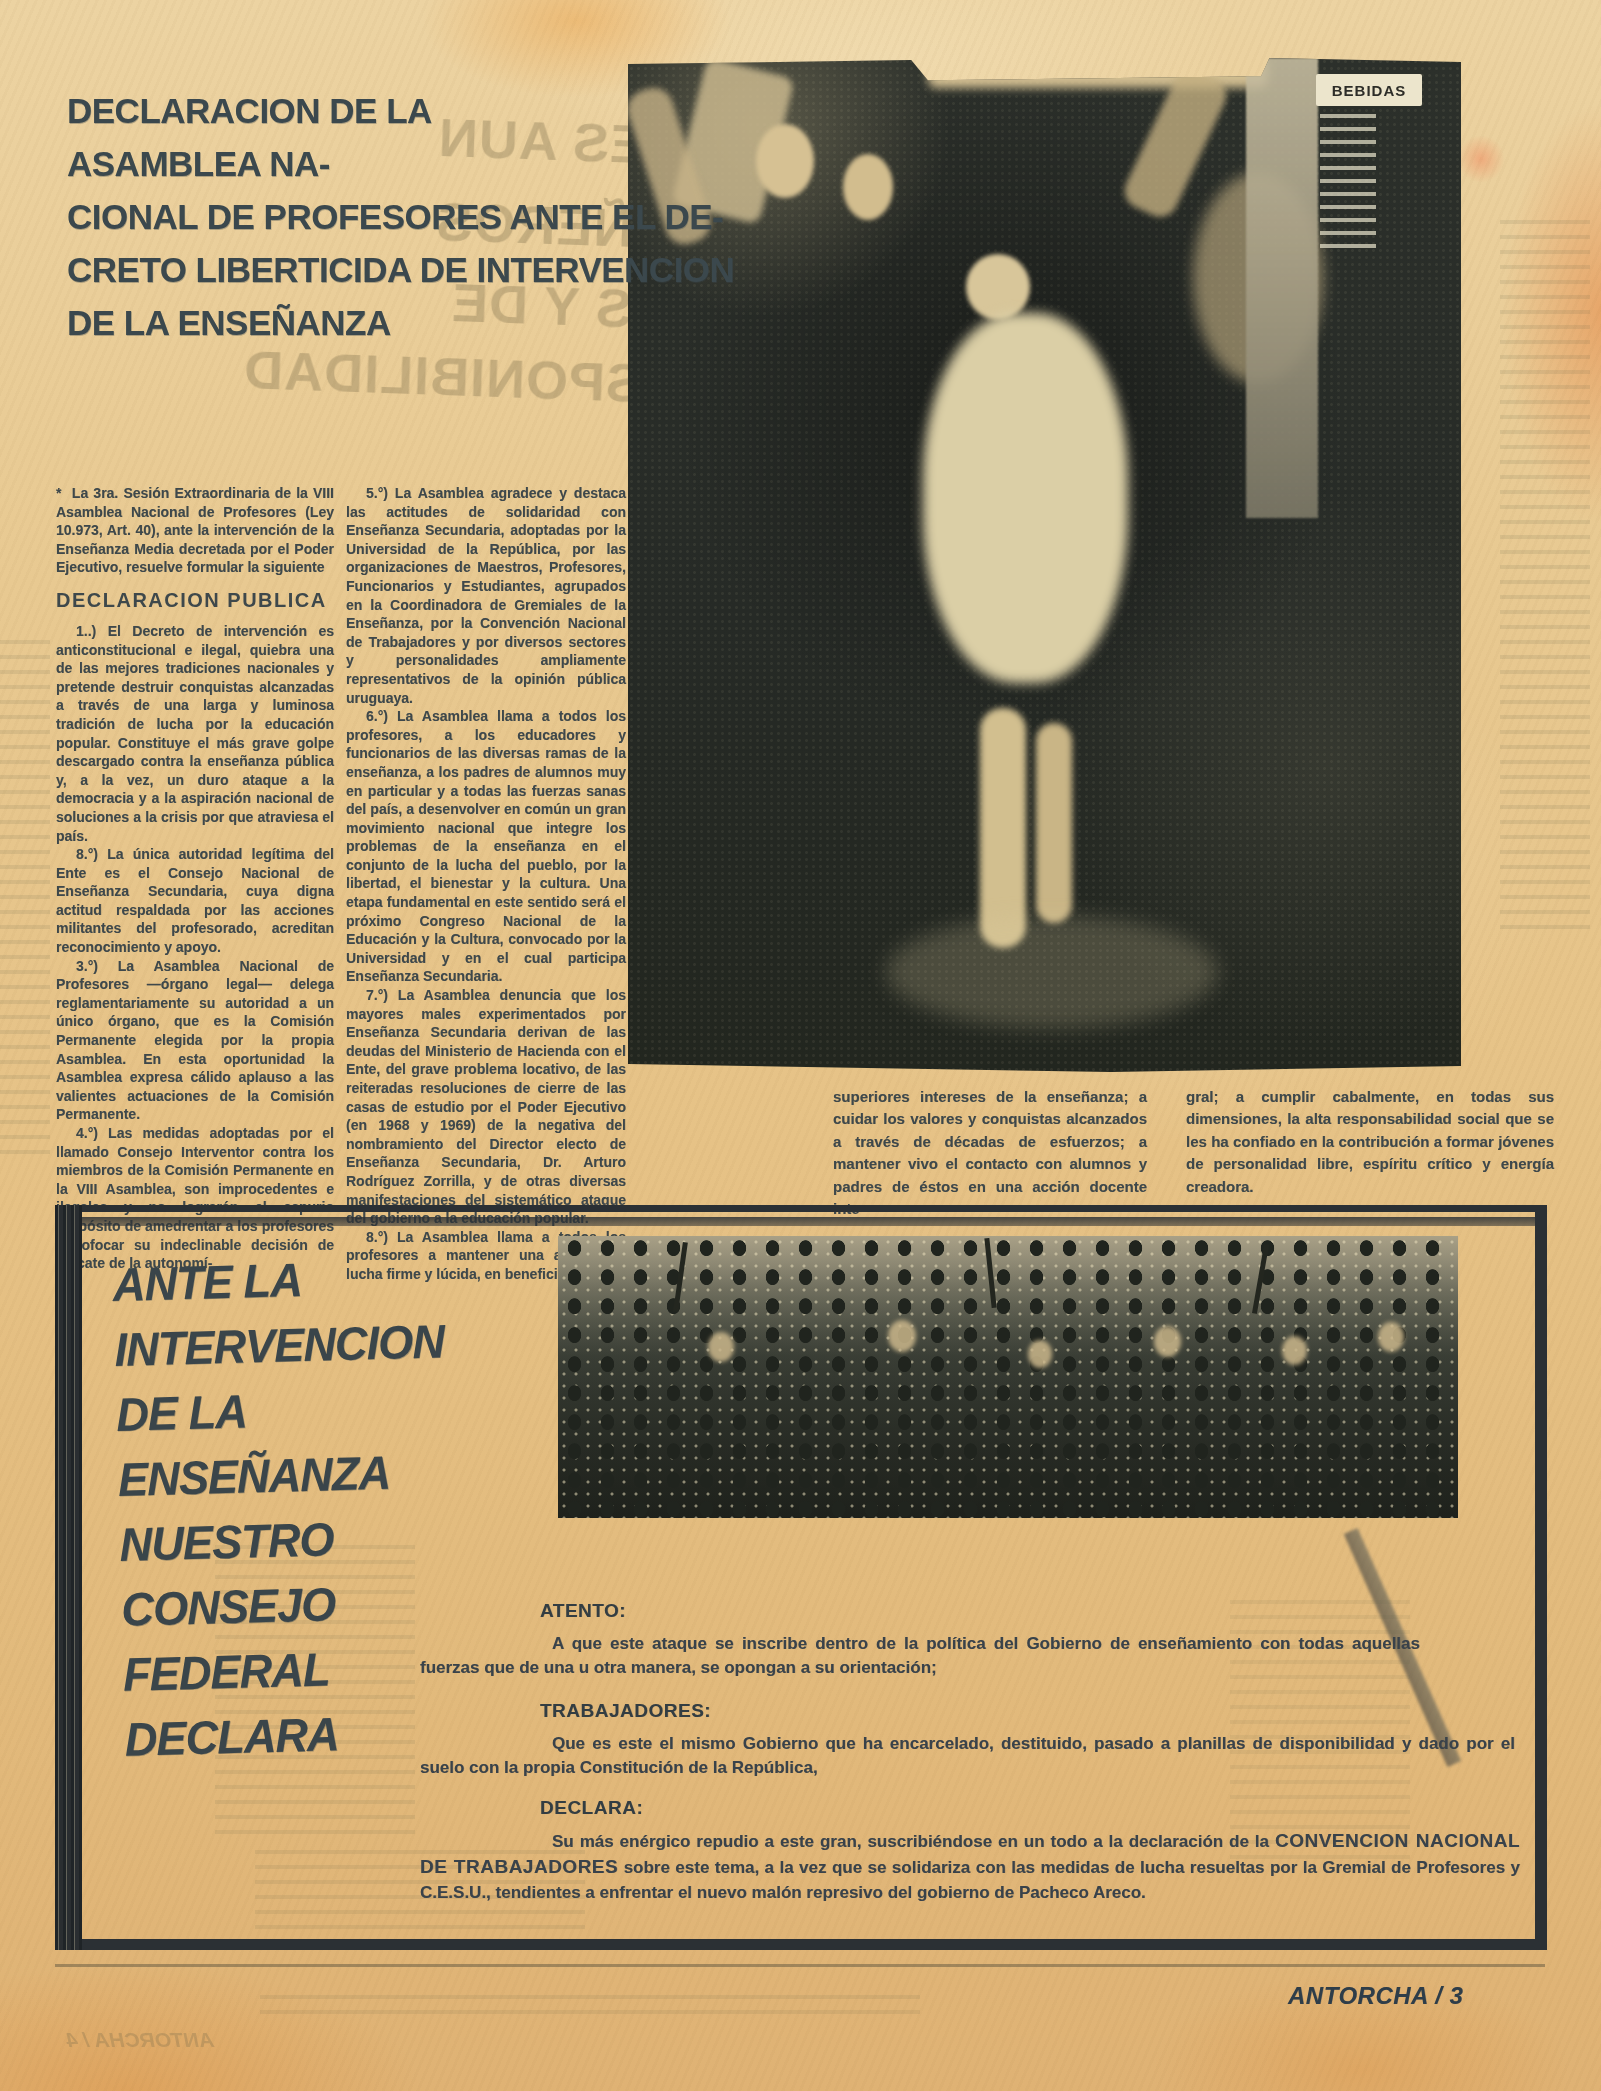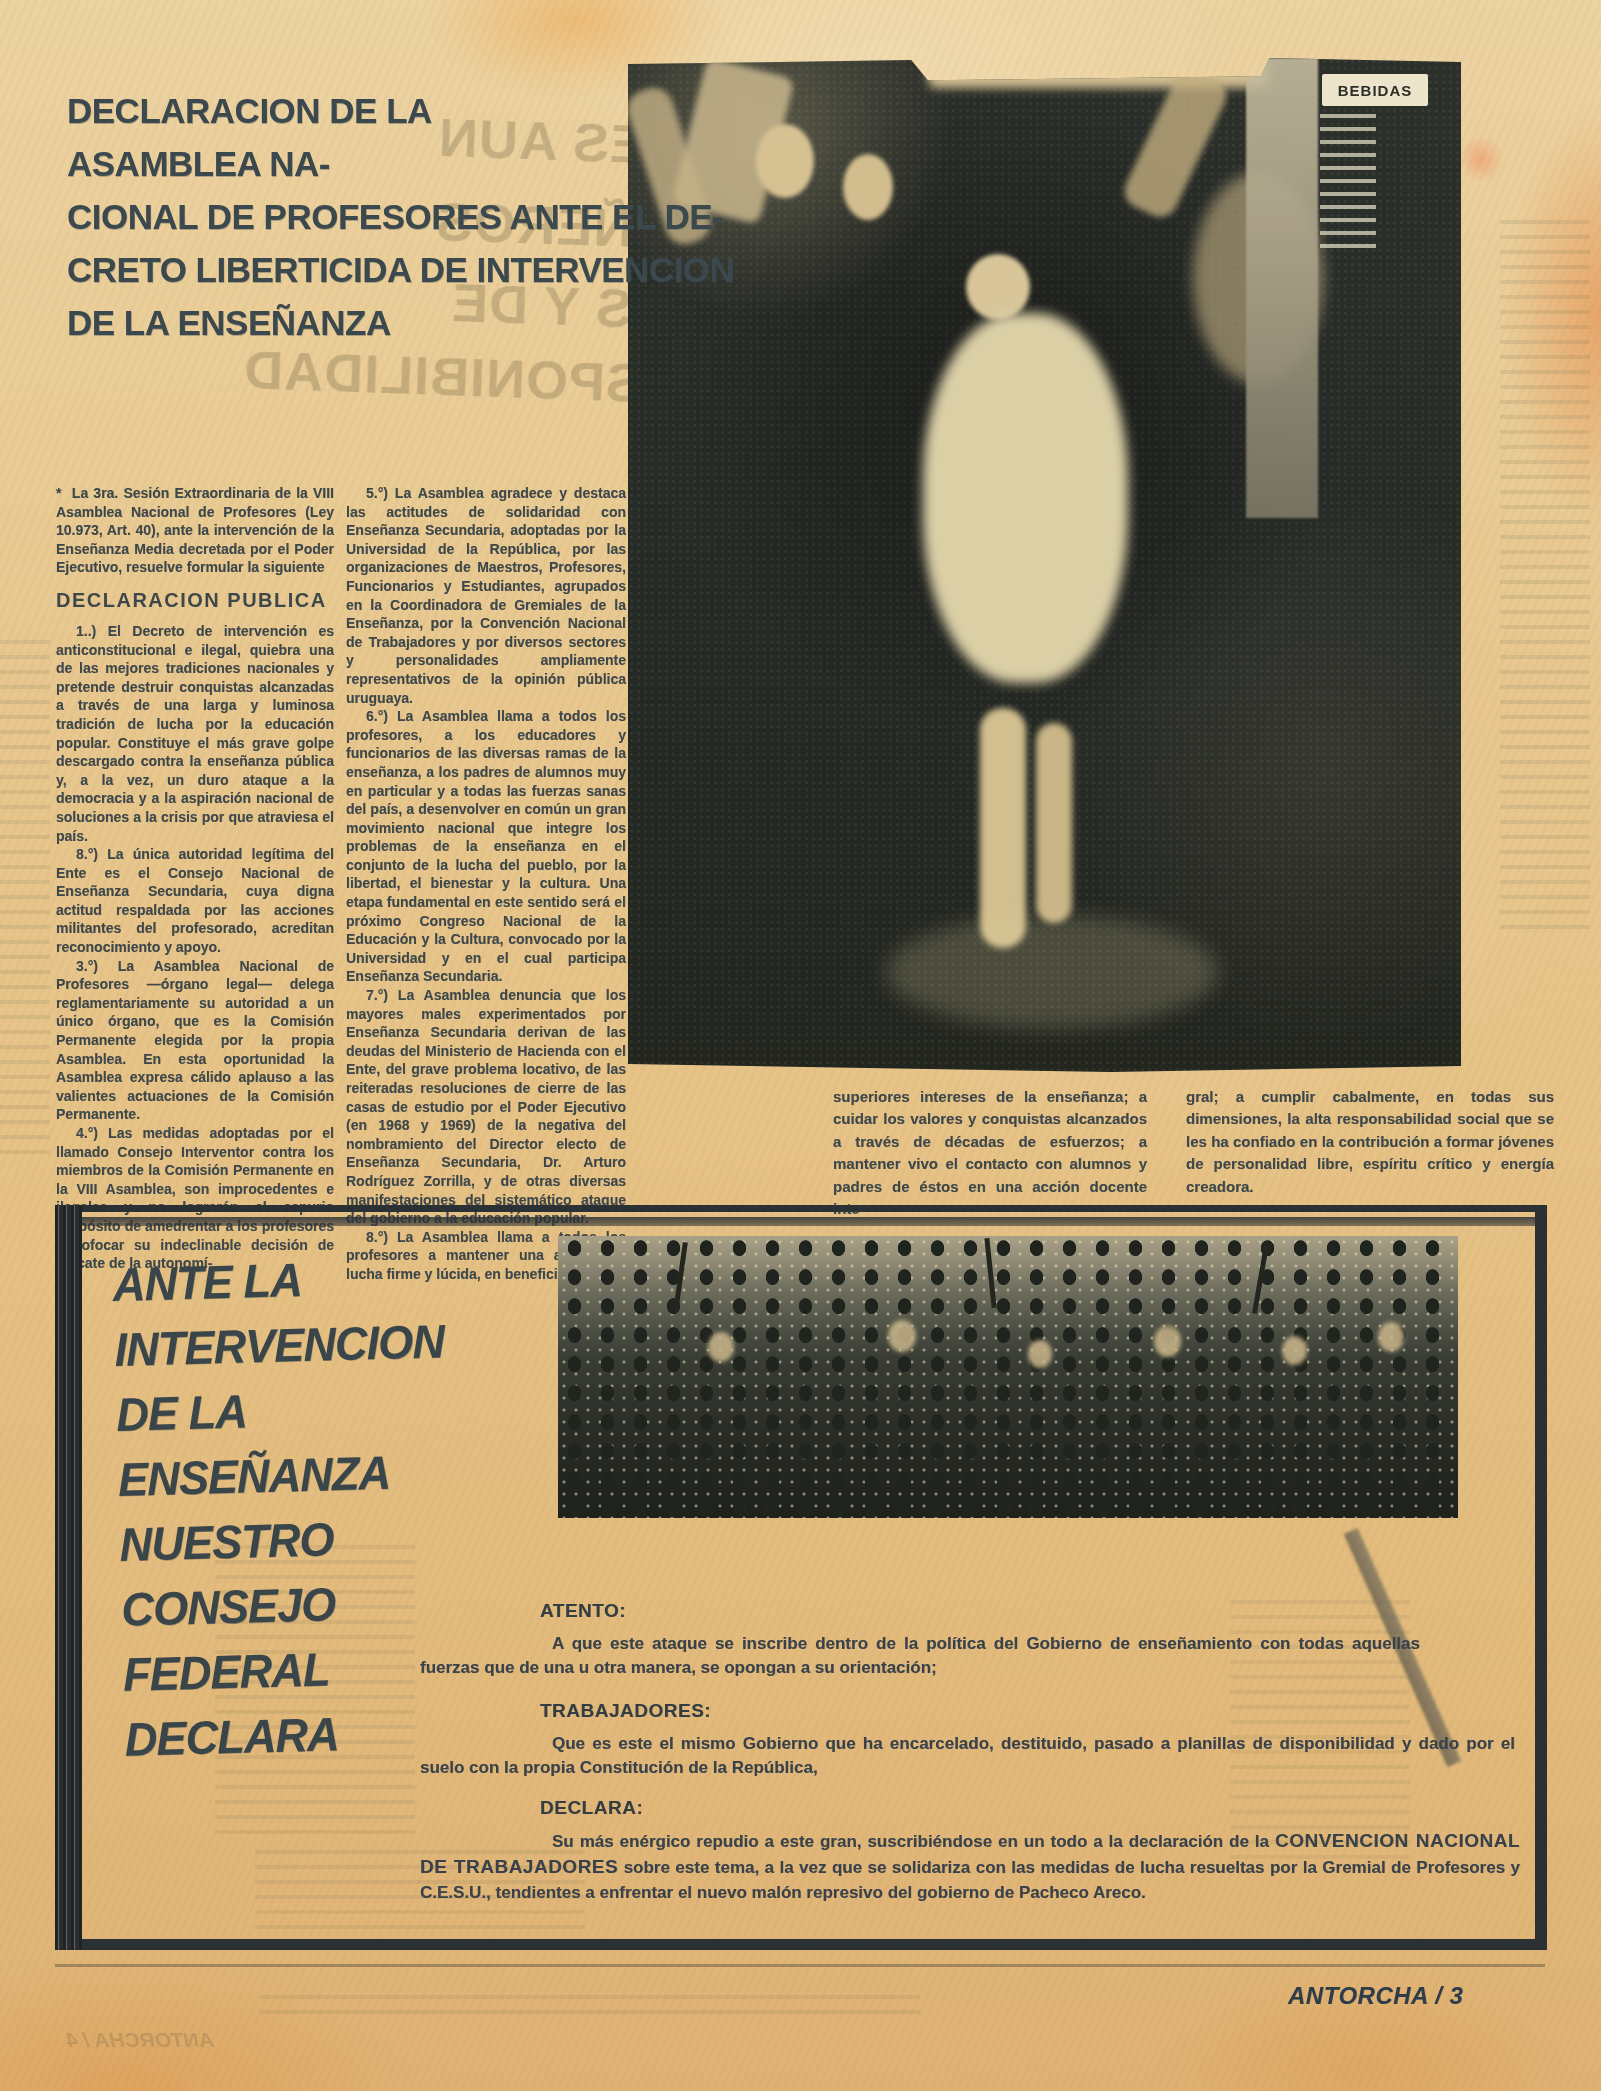--- a/index.html
+++ b/index.html
@@ -76,21 +76,21 @@
   .b-rightlight{left:565px;top:115px;width:130px;height:210px;background:#baa87e;filter:blur(7px);opacity:.65;}
   .b-coathead{left:338px;top:196px;width:64px;height:66px;background:#d8c69a;filter:blur(2px);}
   .b-coat{left:295px;top:255px;width:205px;height:370px;background:#dbcfa6;border-radius:45%;filter:blur(6px);}
   .b-leg1{left:352px;top:650px;width:46px;height:240px;background:#d2bf8f;filter:blur(3px);border-radius:22px;}
   .b-leg2{left:408px;top:665px;width:36px;height:200px;background:#c9b586;filter:blur(3px);border-radius:20px;}
   .b-floor{left:258px;top:858px;width:332px;height:112px;background:rgba(225,210,165,.22);filter:blur(10px);}
   .b-strip{left:618px;top:0;width:72px;height:460px;border-radius:0;
     background:linear-gradient(180deg,#c6bda0 0%,#a79f86 45%,#7e7a68 100%);opacity:.9;filter:blur(1px);}
   .bebidas{left:688px;top:16px;width:106px;height:32px;background:#ece5cc;border-radius:2px;
     display:flex;align-items:center;justify-content:center;font-weight:700;font-size:15px;
-    color:#2d2d28;letter-spacing:1px;position:absolute;margin-left:6px;}
+    color:#2d2d28;letter-spacing:1px;position:absolute;}
   .menu{left:692px;top:56px;width:56px;height:140px;opacity:.8;position:absolute;
     background:repeating-linear-gradient(180deg, rgba(240,235,210,.85) 0 4px, transparent 4px 13px);}
 
   
   .box-frame{left:55px;top:1205px;width:1492px;height:745px;z-index:3;box-sizing:border-box;
     border-top:7px solid #2b3034;border-bottom:11px solid #2b3034;
     border-right:12px solid #2b3034;border-left:none;}
   .box-topline2{left:55px;top:1217px;width:1488px;height:9px;z-index:3;
     background:linear-gradient(180deg, rgba(43,48,52,.85), rgba(43,48,52,.55));}
   .box-leftbar{left:55px;top:1205px;width:27px;height:745px;z-index:4;

